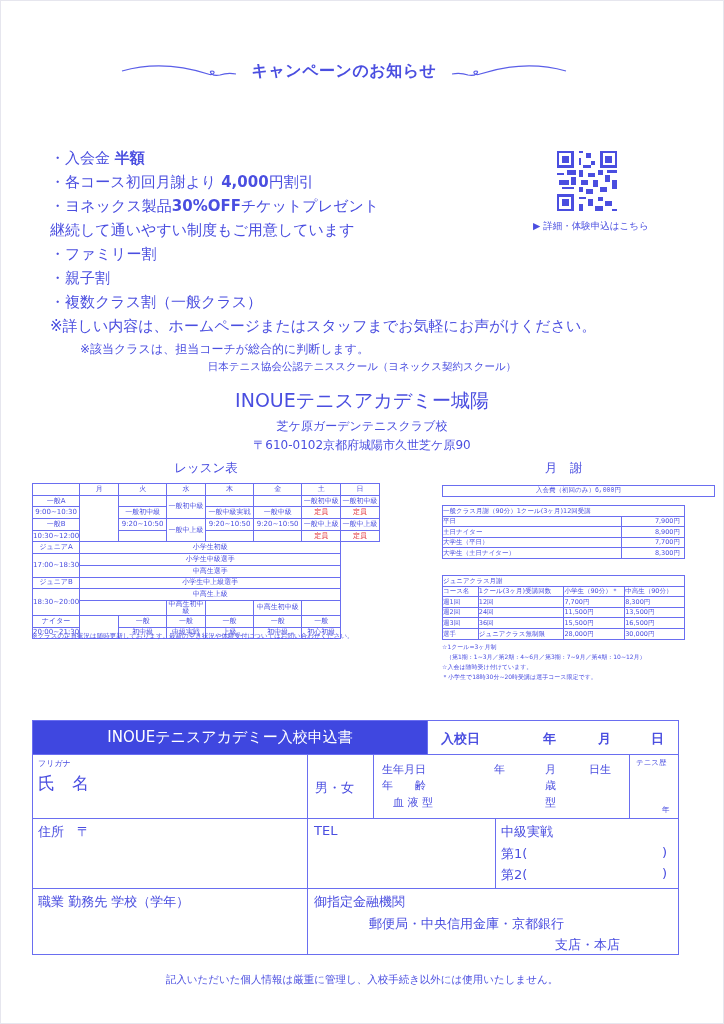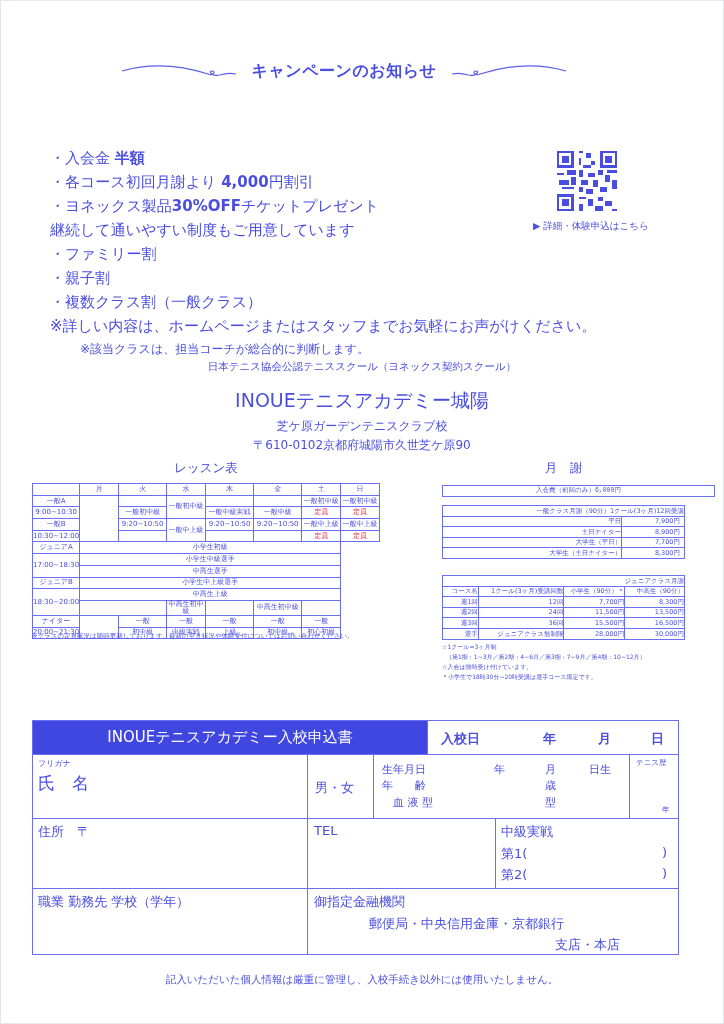--- a/index.html
+++ b/index.html
@@ -24,21 +24,21 @@
     .school .branch { font-size: 12px; margin-top: 4px; }
     .school .addr { font-size: 12px; margin-top: 2px; }
     .sec-title { font-size: 12.5px; text-align: center; }
     table { border-collapse: collapse; }
     .lesson { left: 32px; top: 483px; width: 348px; font-size: 7px; }
     .lesson td { border: 1px solid #6a6ef0; height: 11.7px; text-align: center; color: #4a4ee0; padding: 0; line-height: 1; }
     .lesson .full { color: #e0303a; }
     .lesson-note { left: 32px; top: 632px; font-size: 6.5px; }
     .fee-entry { left: 442px; top: 485px; width: 273px; height: 12px; border: 1px solid #6a6ef0; font-size: 6.5px; text-align: center; line-height: 10px; font-family: Liberation Mono, monospace; }
     .fee1 { left: 442px; top: 505px; width: 243px; font-size: 6.5px; }
-    .fee1 td, .fee2 td { border: 1px solid #6a6ef0; height: 10.6px; text-align: right; padding: 0; line-height: 1; }
+    .fee1 td, .fee2 td { border: 1px solid #6a6ef0; height: 10.6px; text-align: left; padding: 0; line-height: 1; }
     .fee1 td.r, .fee2 td.r { text-align: right; padding-right: 4px; }
     .fee2 { left: 442px; top: 575px; width: 243px; font-size: 6.5px; }
     .fee-notes { left: 442px; top: 642px; font-size: 6px; line-height: 10px; }
     .form { left: 32px; top: 720px; width: 647px; height: 235px; border: 1.5px solid #6a6ef0; }
     .form .line { position: absolute; background: #6a6ef0; }
     .form-head { position: absolute; left: 0; top: 0; width: 394px; height: 33px; background: #3f47e0; color: #ffffff; font-size: 15px; display: flex; align-items: center; justify-content: center; }
     .ftxt { position: absolute; color: #4a4ee0; white-space: nowrap; }
     .footer { left: 0; top: 973px; width: 724px; text-align: center; font-size: 10.5px; }
   </style>
 </head>

